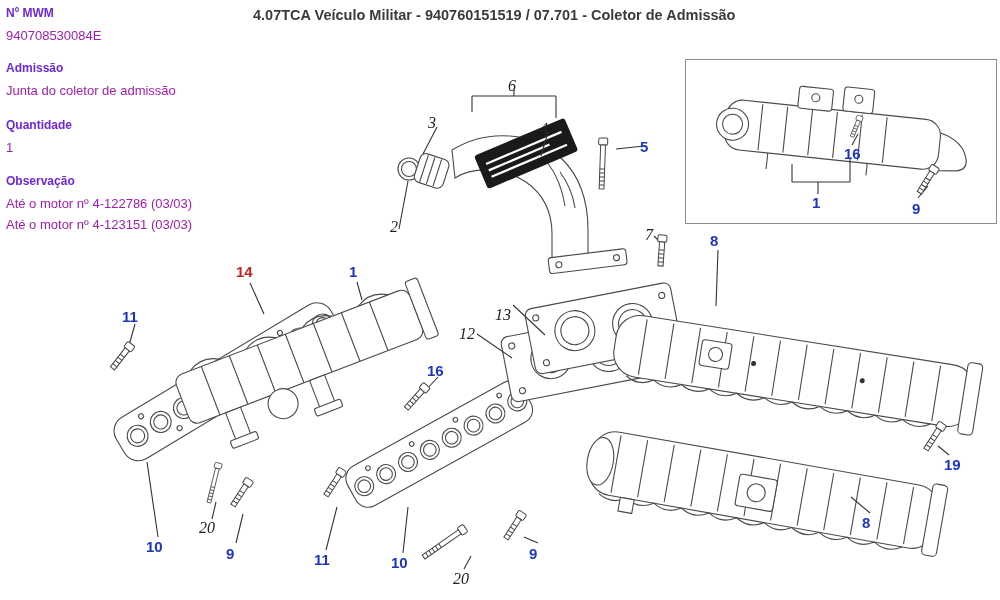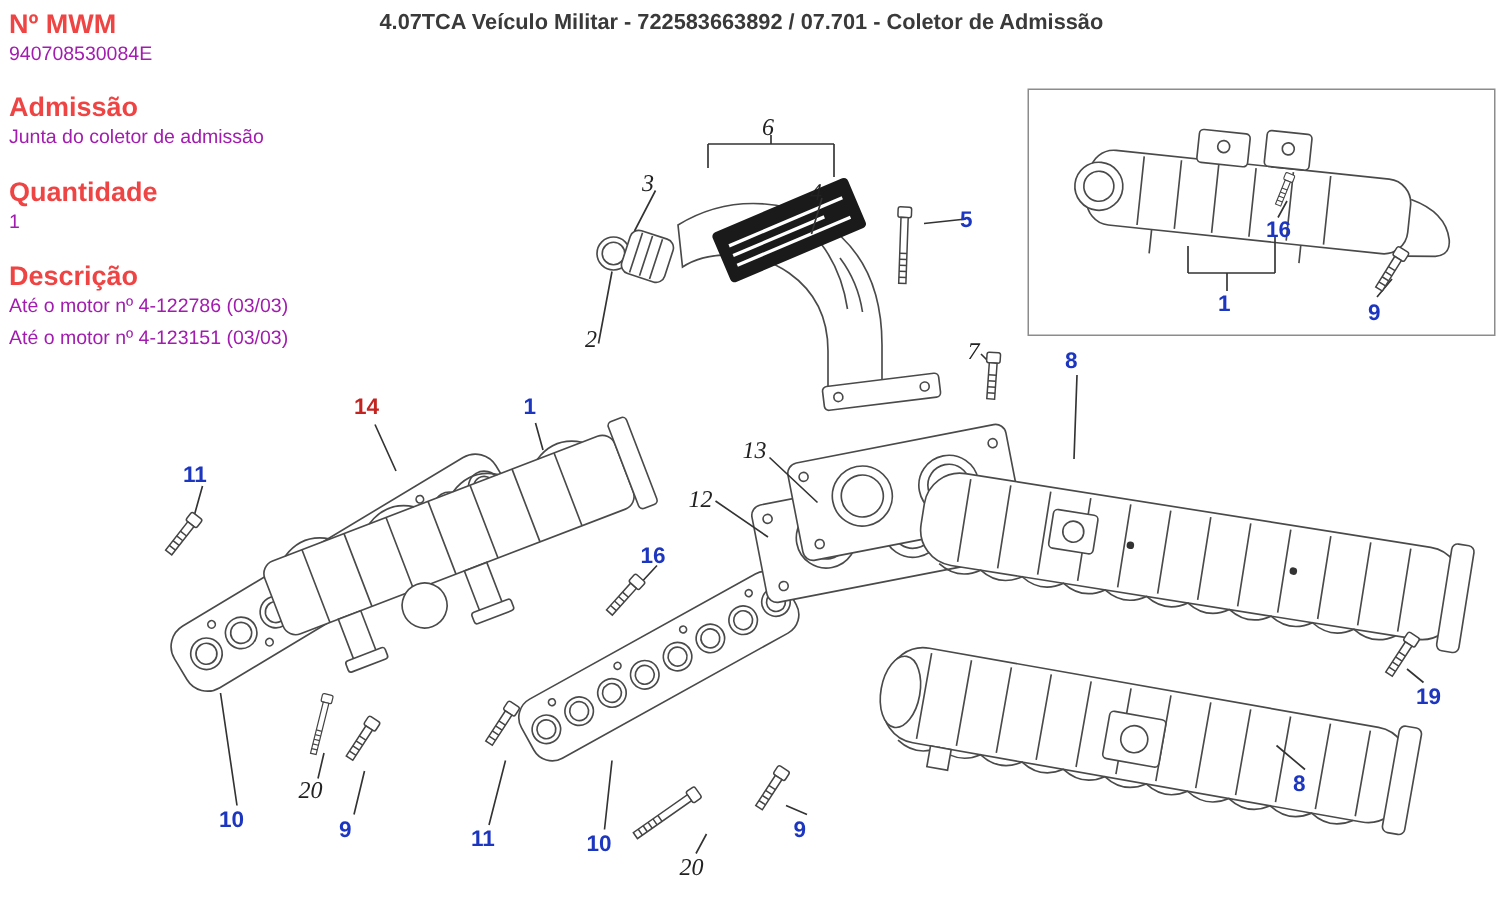--- a/index.html
+++ b/index.html
@@ -3,39 +3,39 @@
 <meta charset="utf-8">
 <style>
   *{box-sizing:border-box}
   body{margin:0;background:#fff}
   .page{position:relative;width:1000px;height:600px;background:#fff;font-family:"Liberation Sans",sans-serif;overflow:hidden}
   .art{position:absolute;left:0;top:0;z-index:1}
   .inset-box{position:absolute;left:685px;top:59px;width:312px;height:165px;border:1px solid #8c8c8c;background:#fff;z-index:0}
   .co{position:absolute;z-index:2;font-size:15px;font-weight:700;color:#1d36c0;line-height:1;cursor:pointer}
   .co.r{color:#c42420}
   .co.k{font-family:"Liberation Serif",serif;font-style:italic;font-weight:400;color:#222;font-size:16px;cursor:default}
-  .p-lbl{position:absolute;z-index:2;left:6px;font-size:18px;font-weight:700;color:#ef4444}
+  .p-lbl{position:absolute;z-index:2;left:6px;font-size:12px;font-weight:700;color:#6d28d9}
   .p-val{position:absolute;z-index:2;left:6px;font-size:13px;color:#a21caf;white-space:nowrap}
   .title{position:absolute;z-index:2;left:253px;top:7px;font-size:14.5px;font-weight:700;color:#3a3a3a;white-space:nowrap}
 </style>
 </head>
 <body>
 
 <div class="page">
 
-  <div class="title">4.07TCA Veículo Militar - 722583663892  /  07.701 - Coletor de Admissão</div>
+  <div class="title">4.07TCA Veículo Militar - 940760151519  /  07.701 - Coletor de Admissão</div>
 
   <div>
     <div class="p-lbl" style="top:6px">Nº MWM</div>
     <div class="p-val" style="top:28px">940708530084E</div>
     <div class="p-lbl" style="top:61px">Admissão</div>
     <div class="p-val" style="top:83px">Junta do coletor de admissão</div>
     <div class="p-lbl" style="top:118px">Quantidade</div>
     <div class="p-val" style="top:140px">1</div>
-    <div class="p-lbl" style="top:174px">Descrição</div>
+    <div class="p-lbl" style="top:174px">Observação</div>
     <div class="p-val" style="top:196px">Até o motor nº 4-122786 (03/03)</div>
     <div class="p-val" style="top:217px">Até o motor nº 4-123151 (03/03)</div>
   </div>
 
   <div class="inset-box"></div>
 
   <svg class="art" width="1000" height="600" viewBox="0 0 1000 600">
     <defs>
       <g id="bolt" stroke="#444" fill="#fff" stroke-width="1">
         <rect x="-4.5" y="-9" width="9" height="7" rx="1.5"></rect>
@@ -229,21 +229,21 @@
   <span class="co" style="left:314px;top:552px">11</span>
   <span class="co" style="left:391px;top:555px">10</span>
   <span class="co k" style="left:453px;top:571px">20</span>
   <span class="co" style="left:529px;top:546px">9</span>
   <span class="co k" style="left:390px;top:219px">2</span>
   <span class="co k" style="left:428px;top:115px">3</span>
   <span class="co k" style="left:508px;top:78px">6</span>
   <span class="co k" style="left:540px;top:121px">4</span>
   <span class="co" style="left:640px;top:139px">5</span>
   <span class="co k" style="left:645px;top:227px">7</span>
-  <span class="co k" style="left:495px;top:293px">13</span>
+  <span class="co k" style="left:495px;top:307px">13</span>
   <span class="co k" style="left:459px;top:326px">12</span>
   <span class="co" style="left:710px;top:233px">8</span>
   <span class="co" style="left:944px;top:457px">19</span>
   <span class="co" style="left:862px;top:515px">8</span>
   <span class="co" style="left:844px;top:146px">16</span>
   <span class="co" style="left:812px;top:195px">1</span>
   <span class="co" style="left:912px;top:201px">9</span>
 
 </div>
 

